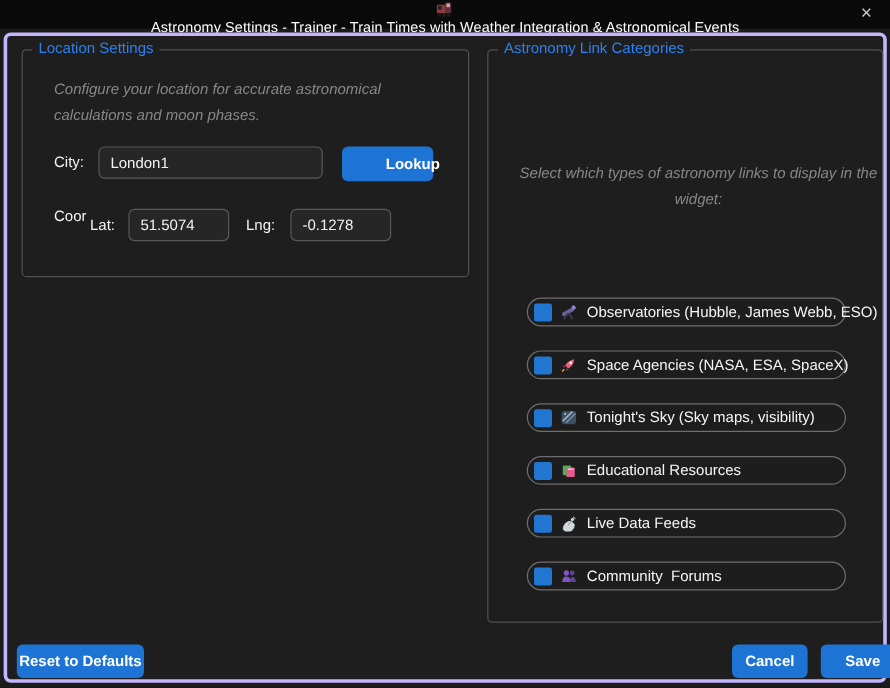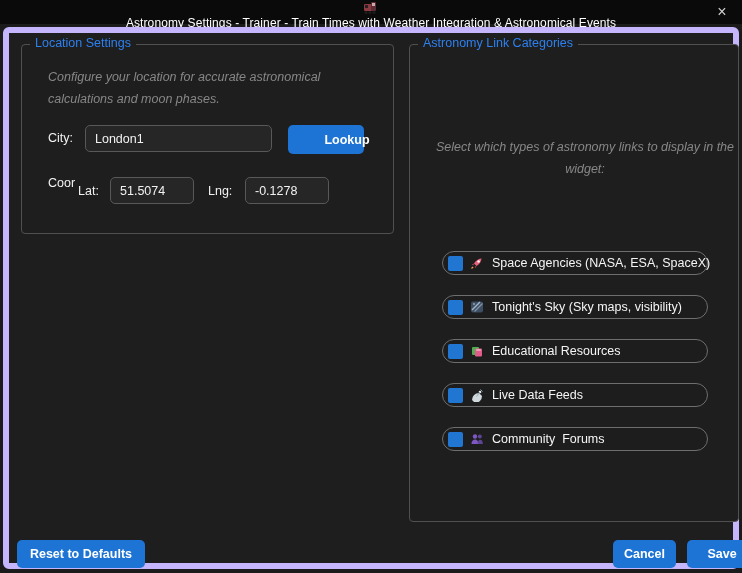--- a/index.html
+++ b/index.html
@@ -23,21 +23,21 @@
   .titlebar .app-icon { width: 16px; height: 16px; margin: 0 8px 0 6px; flex: 0 0 auto; }
   .titlebar .title { font-size: 12px; color: #ffffff; letter-spacing: 0.1px; }
   .close-btn {
     position: absolute; right: 0; top: 0; width: 40px; height: 24px;
     display: flex; align-items: center; justify-content: center;
     color: #cfcfcf; font-size: 16px; line-height: 1; cursor: pointer;
   }
   
   .content {
     position: absolute; left: 3px; top: 27px; width: 736px; height: 542px;
-    border: 6px solid #c4b5fd; border-radius: 6px;
+    border: 3px solid #c4b5fd; border-radius: 6px;
     background: #1e1e1e;
   }
   .groupbox {
     position: absolute;
     border: 1px solid #505050; border-radius: 4px;
     background: #1e1e1e;
   }
   .groupbox .legend {
     position: absolute; top: -9px; left: 8px;
     background: #1e1e1e; padding: 0 5px;
@@ -64,21 +64,21 @@
   .city-input { left: 63px; top: 80px; width: 187px; height: 27px; border: 2px solid #2a7de1; background: #242424; }
   .lat-input  { left: 88px; top: 132px; width: 84px; height: 27px; }
   .lng-input  { left: 223px; top: 132px; width: 84px; height: 27px; }
   .btn {
     background: #1e74d4; color: #ffffff; border: none; border-radius: 5px;
     font-family: "Liberation Sans", sans-serif; font-size: 12.5px; font-weight: 700;
     cursor: pointer; position: absolute;
     display: flex; align-items: center; justify-content: center;
   }
   .lookup-btn { left: 266px; top: 80px; width: 76px; height: 29px; padding-left: 42px; }
-  .reset-btn  { left: 8px;  top: 507px; width: 128px; height: 28px; }
+  .reset-btn  { left: 8px;  top: 507px; width: 106px; height: 28px; }
   .cancel-btn { left: 604px; top: 507px; width: 63px; height: 28px; }
   .save-btn   { left: 678px; top: 507px; width: 70px; height: 28px; }
   
   .cat-list { position: absolute; left: 32px; top: 206px; width: 266px; }
   .cat-row {
     position: relative; width: 266px; height: 24px; margin-bottom: 20px;
     border: 1px solid #6e6e6e; border-radius: 12px; background: #1d1d1d;
     display: flex; align-items: center; cursor: pointer;
   }
   .cat-checkbox {
@@ -128,20 +128,32 @@
     </div>
 
     <div class="groupbox group-categories">
       <span class="legend">Astronomy Link Categories</span>
       <div class="desc cat-desc">Select which types of astronomy links to display in the widget:</div>
       <div class="cat-list">
           <div class="cat-row">
     <span class="cat-checkbox"></span>
     <span class="cat-icon">
               <svg viewBox="0 0 14 14">
+                <rect x="1" y="5" width="11" height="3.2" rx="1.4" fill="#6b5fa0" transform="rotate(-28 7 7)"></rect>
+                <rect x="9.6" y="1.6" width="3" height="3.4" rx="1" fill="#8e83c4" transform="rotate(-28 11 3.3)"></rect>
+                <line x1="6" y1="8" x2="3" y2="13" stroke="#49455e" stroke-width="1.2"></line>
+                <line x1="7" y1="8" x2="10" y2="13" stroke="#49455e" stroke-width="1.2"></line>
+              </svg>
+            </span>
+    <span class="cat-label">Observatories (Hubble, James Webb, ESO)</span>
+  </div>
+          <div class="cat-row">
+    <span class="cat-checkbox"></span>
+    <span class="cat-icon">
+              <svg viewBox="0 0 14 14">
                 <path d="M11.5 2.5 C9 2.5 5.5 4.5 4 7.5 L6.5 10 C9.5 8.5 11.5 5 11.5 2.5 Z" fill="#e8607a"></path>
                 <circle cx="8.6" cy="5.4" r="1.2" fill="#fff"></circle>
                 <path d="M4 7.5 L2 8.5 L3.2 9.2 Z" fill="#d44c66"></path>
                 <path d="M6.5 10 L5.5 12 L4.8 10.8 Z" fill="#d44c66"></path>
                 <path d="M3.2 10.8 L1.5 12.5" stroke="#f0a050" stroke-width="1.2"></path>
               </svg>
             </span>
     <span class="cat-label">Space Agencies (NASA, ESA, SpaceX)</span>
   </div>
           <div class="cat-row">

